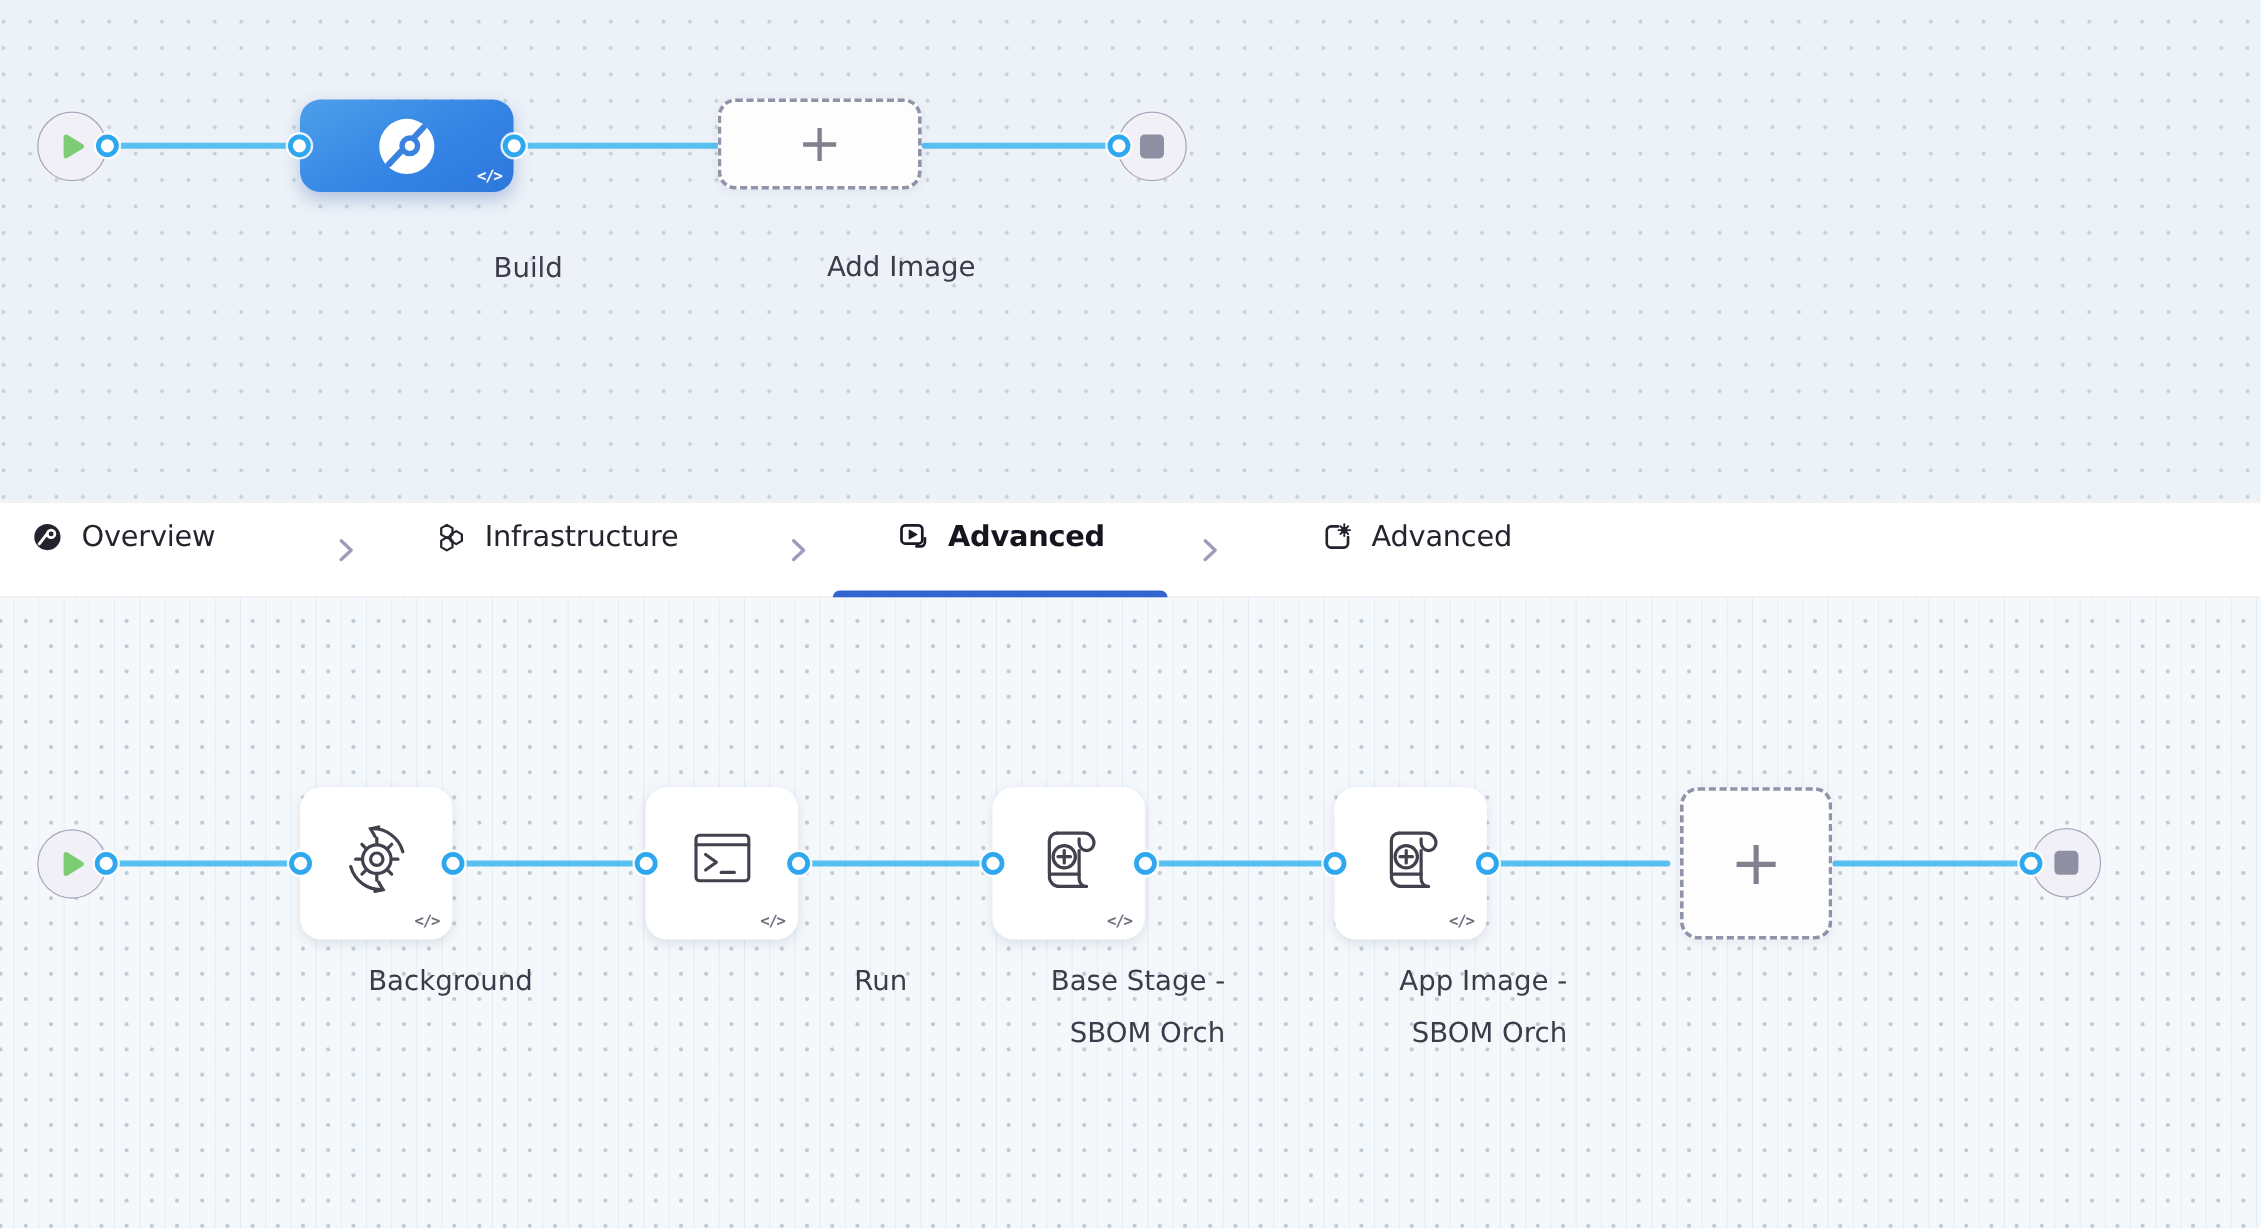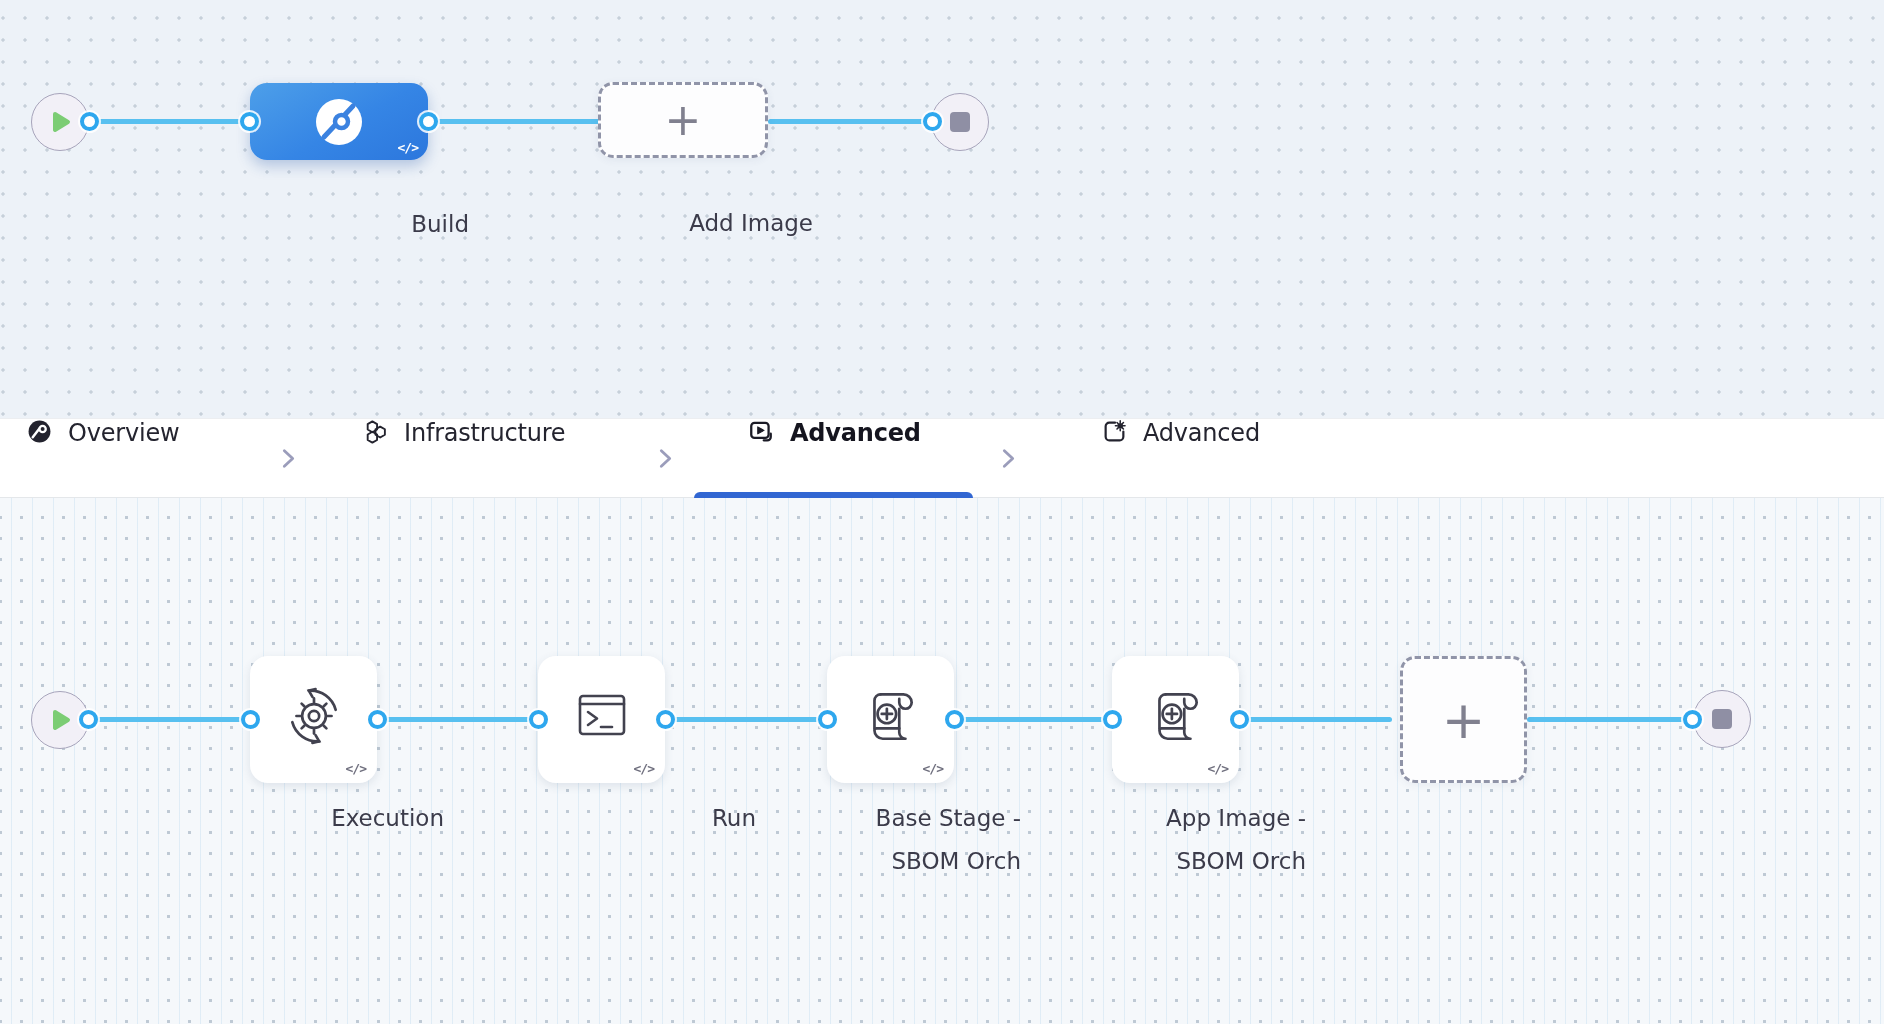--- a/index.html
+++ b/index.html
@@ -49,21 +49,21 @@
     font-weight:bold; letter-spacing:-1px; color:#6f6f7e;
     font-family:"DejaVu Sans Mono","Liberation Mono",monospace; }
   .stage-node .code-glyph { color:#fff; right:10px; bottom:5px; }
 
   .node-label { position:absolute; width:260px; text-align:right; font-size:23px;
     line-height:43px; color:#3b3b4a; }
 
   
   .tabbar { position:absolute; left:0; top:418px; width:1884px; height:80px;
     background:#fff; border-top:1px solid #eceef1; border-bottom:1px solid #e4e7ea; }
-  .tab { position:absolute; top:0; height:56px; display:flex; align-items:flex-start;
+  .tab { position:absolute; top:0; height:56px; display:flex; align-items:center;
     gap:16px; cursor:pointer; }
   .tab-label { font-size:24px; color:#24242f; letter-spacing:-0.2px; }
   .tab-active .tab-label { font-weight:bold; color:#15151f; }
   .chevron-sep { position:absolute; top:27px; width:25px; height:25px; }
   .tab-underline { position:absolute; left:694px; bottom:-1px; width:279px;
     height:6px; background:#3166d2; border-radius:6px 6px 0 0; }
 
   svg { display:block; }
 </style>
 </head>
@@ -264,21 +264,21 @@
     <span class="port" style="left:241px;top:212px"></span>
     <span class="port" style="left:368px;top:212px"></span>
     <span class="port" style="left:529px;top:212px"></span>
     <span class="port" style="left:656px;top:212px"></span>
     <span class="port" style="left:818px;top:212px"></span>
     <span class="port" style="left:945px;top:212px"></span>
     <span class="port" style="left:1103px;top:212px"></span>
     <span class="port" style="left:1230px;top:212px"></span>
     <span class="port" style="left:1683px;top:212px"></span>
 
-    <div class="node-label" style="left:184px;top:299px">Execution</div>
+    <div class="node-label" style="left:184px;top:299px">Background</div>
     <div class="node-label" style="left:496px;top:299px">Run</div>
     <div class="node-label" style="left:761px;top:299px">
       <div>Base Stage -</div>
       <div>SBOM Orch</div>
     </div>
     <div class="node-label" style="left:1046px;top:299px">
       <div>App Image -</div>
       <div>SBOM Orch</div>
     </div>
   </section>

